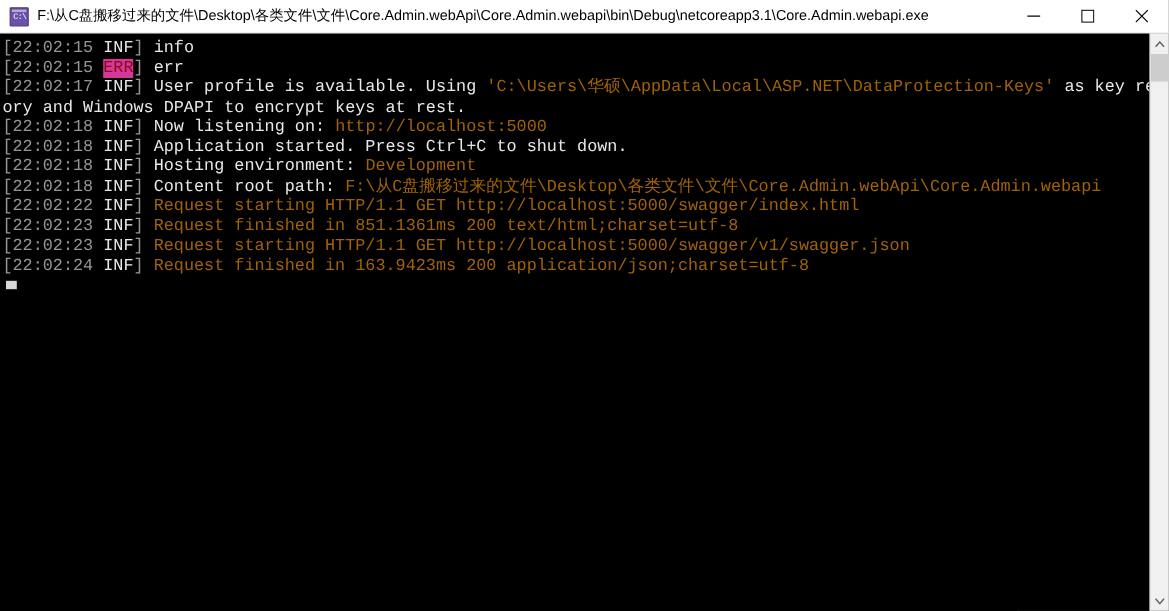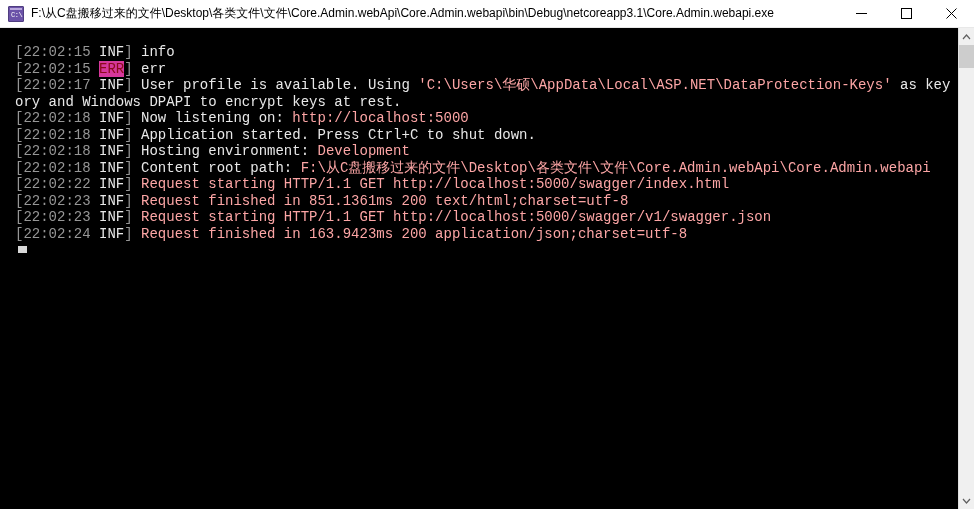--- a/index.html
+++ b/index.html
@@ -77,42 +77,42 @@
     height: 28px;
     display: flex;
     align-items: center;
     justify-content: center;
     color: #000000;
   }
   .winbtn svg { display: block; }
   
   #console {
     position: absolute;
-    left: 13px; top: 28px;
+    left: 0; top: 28px;
     width: 958px;
     height: 481px;
     background: #000000;
     overflow: hidden;
     font-family: "Liberation Mono", "DejaVu Sans Mono", monospace;
     font-size: 14px;
     line-height: 16.5px;
-    padding: 16px 0 0 2px;
+    padding: 4px 0 0 2px;
     box-sizing: border-box;
     white-space: pre;
   }
   .line {
     height: 16.5px;
     white-space: pre;
     overflow: hidden;
   }
   .ts       { color: #969696; }
   .lvl-inf  { color: #e8e8e8; }
   .lvl-err  { color: #8b0a1a; background: #d6379a; }
   .msg      { color: #e8e8e8; }
-  .hl       { color: #fca5a5; }
+  .hl       { color: #a16207; }
   #cursor {
     width: 9px;
     height: 7px;
     background: #d8d8d8;
     margin-left: 3px;
     margin-top: 4px;
   }
   
   #scrollbar {
     position: absolute;

